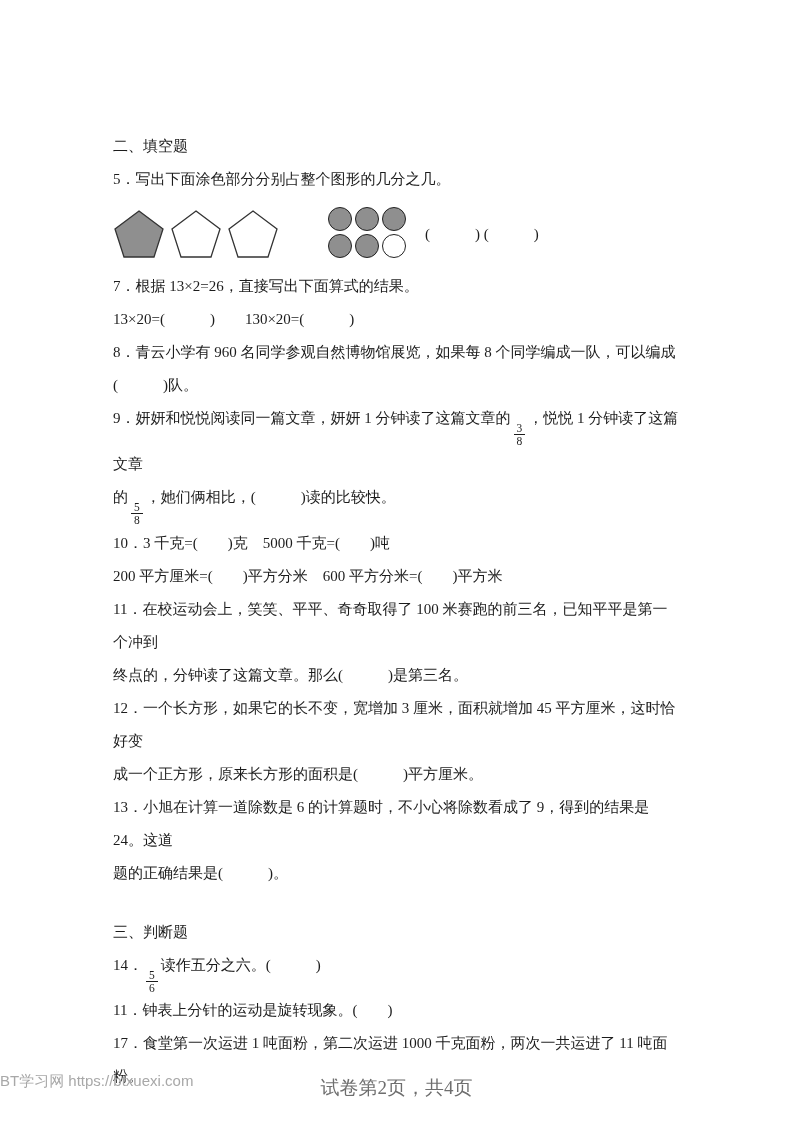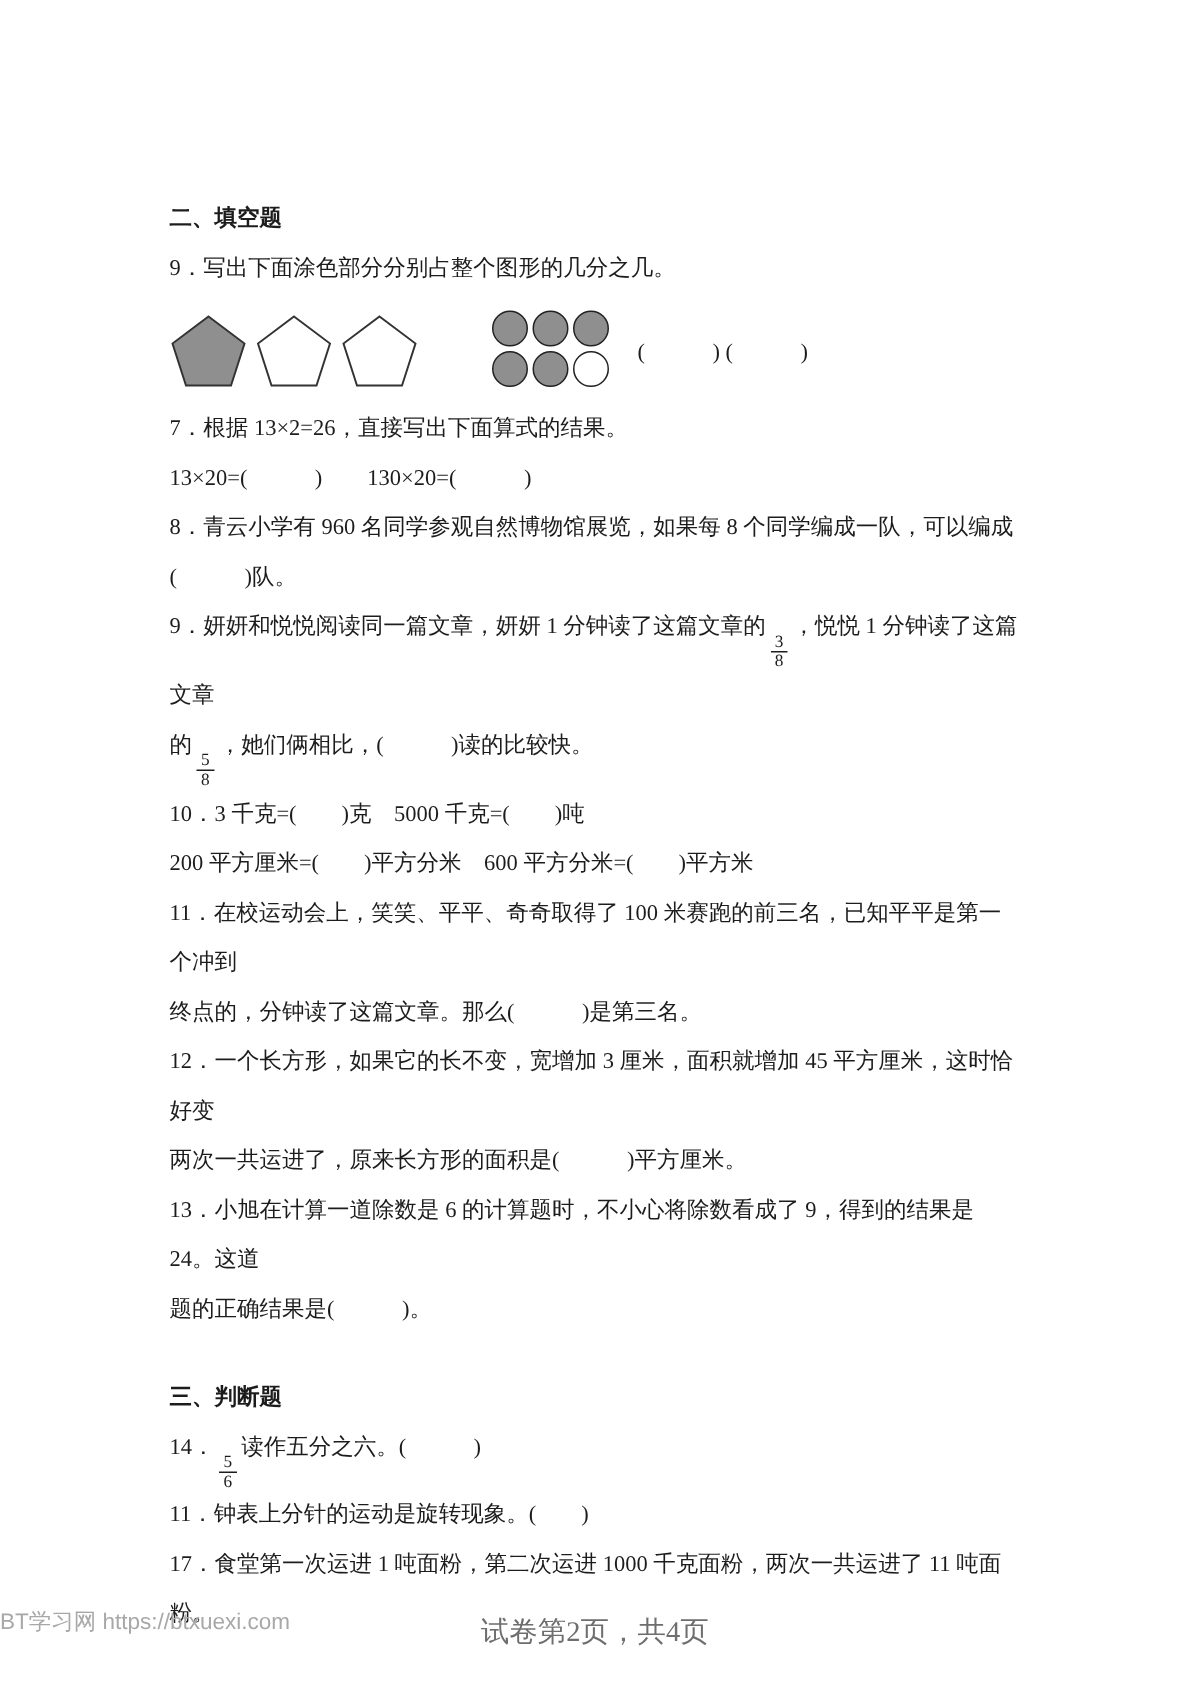--- a/index.html
+++ b/index.html
@@ -12,21 +12,21 @@
     font-size:15px;
     overflow:hidden;
   }
   .content {
     position:absolute;
     left:113px;
     top:130px;
     width:568px;
   }
   .section-title {
-    font-weight:bold;
+    font-weight:normal;
     line-height:33px;
     white-space:pre-wrap;
   }
   .section-judge { margin-top:26px; }
   .q { margin:0; }
   .qline {
     line-height:33px;
     min-height:33px;
     white-space:pre-wrap;
   }
@@ -95,21 +95,21 @@
   }
 </style>
 </head>
 <body>
 
 <div class="content">
 
   <div class="section-title">二、填空题</div>
 
   <div class="q">
-    <div class="qline">9．写出下面涂色部分分别占整个图形的几分之几。</div>
+    <div class="qline">5．写出下面涂色部分分别占整个图形的几分之几。</div>
     <div class="shapes-row">
       <svg class="pentagon" width="52" height="50" viewBox="0 0 52 50">
         <polygon class="pent-fill" points="26,2 50,20 41,48 11,48 2,20"></polygon>
       </svg>
       <svg class="pentagon" width="52" height="50" viewBox="0 0 52 50">
         <polygon class="pent-open" points="26,2 50,20 41,48 11,48 2,20"></polygon>
       </svg>
       <svg class="pentagon" width="52" height="50" viewBox="0 0 52 50">
         <polygon class="pent-open" points="26,2 50,20 41,48 11,48 2,20"></polygon>
       </svg>
@@ -145,21 +145,21 @@
     <div class="qline">200 平方厘米=(　　)平方分米　600 平方分米=(　　)平方米</div>
   </div>
 
   <div class="q">
     <div class="qline">11．在校运动会上，笑笑、平平、奇奇取得了 100 米赛跑的前三名，已知平平是第一个冲到</div>
     <div class="qline">终点的，分钟读了这篇文章。那么(　　　)是第三名。</div>
   </div>
 
   <div class="q">
     <div class="qline">12．一个长方形，如果它的长不变，宽增加 3 厘米，面积就增加 45 平方厘米，这时恰好变</div>
-    <div class="qline">两次一共运进了，原来长方形的面积是(　　　)平方厘米。</div>
+    <div class="qline">成一个正方形，原来长方形的面积是(　　　)平方厘米。</div>
   </div>
 
   <div class="q">
     <div class="qline">13．小旭在计算一道除数是 6 的计算题时，不小心将除数看成了 9，得到的结果是 24。这道</div>
     <div class="qline">题的正确结果是(　　　)。</div>
   </div>
 
   <div class="section-title section-judge">三、判断题</div>
 
   <div class="q">

